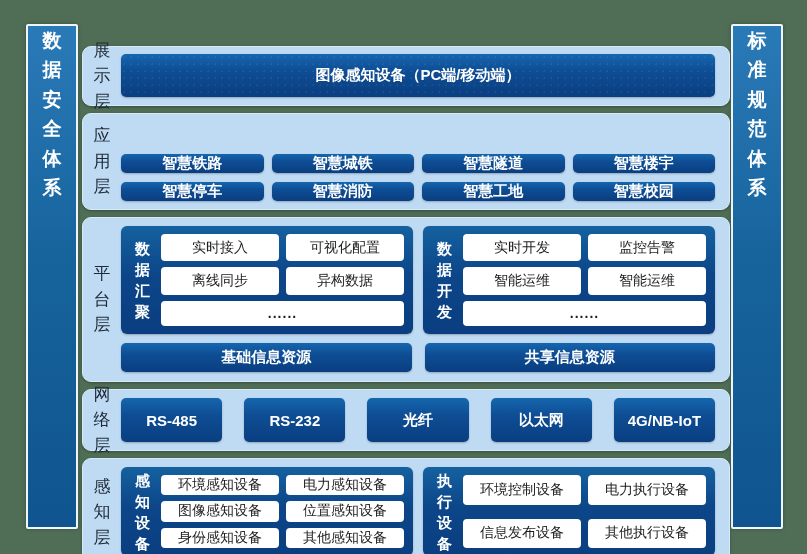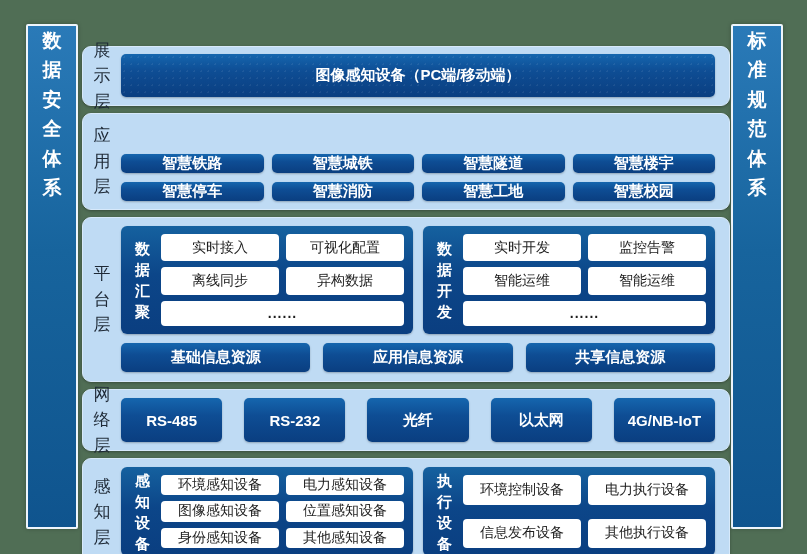--- a/index.html
+++ b/index.html
@@ -158,21 +158,20 @@
               <div class="wbox">监控告警</div>
               <div class="wbox">智能运维</div>
               <div class="wbox">智能运维</div>
               <div class="wbox wide">......</div>
             </div>
           </div>
 
         </div>
         <div class="resources-row">
           <div class="dark resource">基础信息资源</div>
-          <div class="dark resource">应用信息资源</div>
           <div class="dark resource">共享信息资源</div>
         </div>
       </div>
     </section>
 
     <section class="panel" style="height:62px;">
       <div class="layer-label">
         <div class="vtext">网络层</div>
       </div>
       <div class="content network-row">

